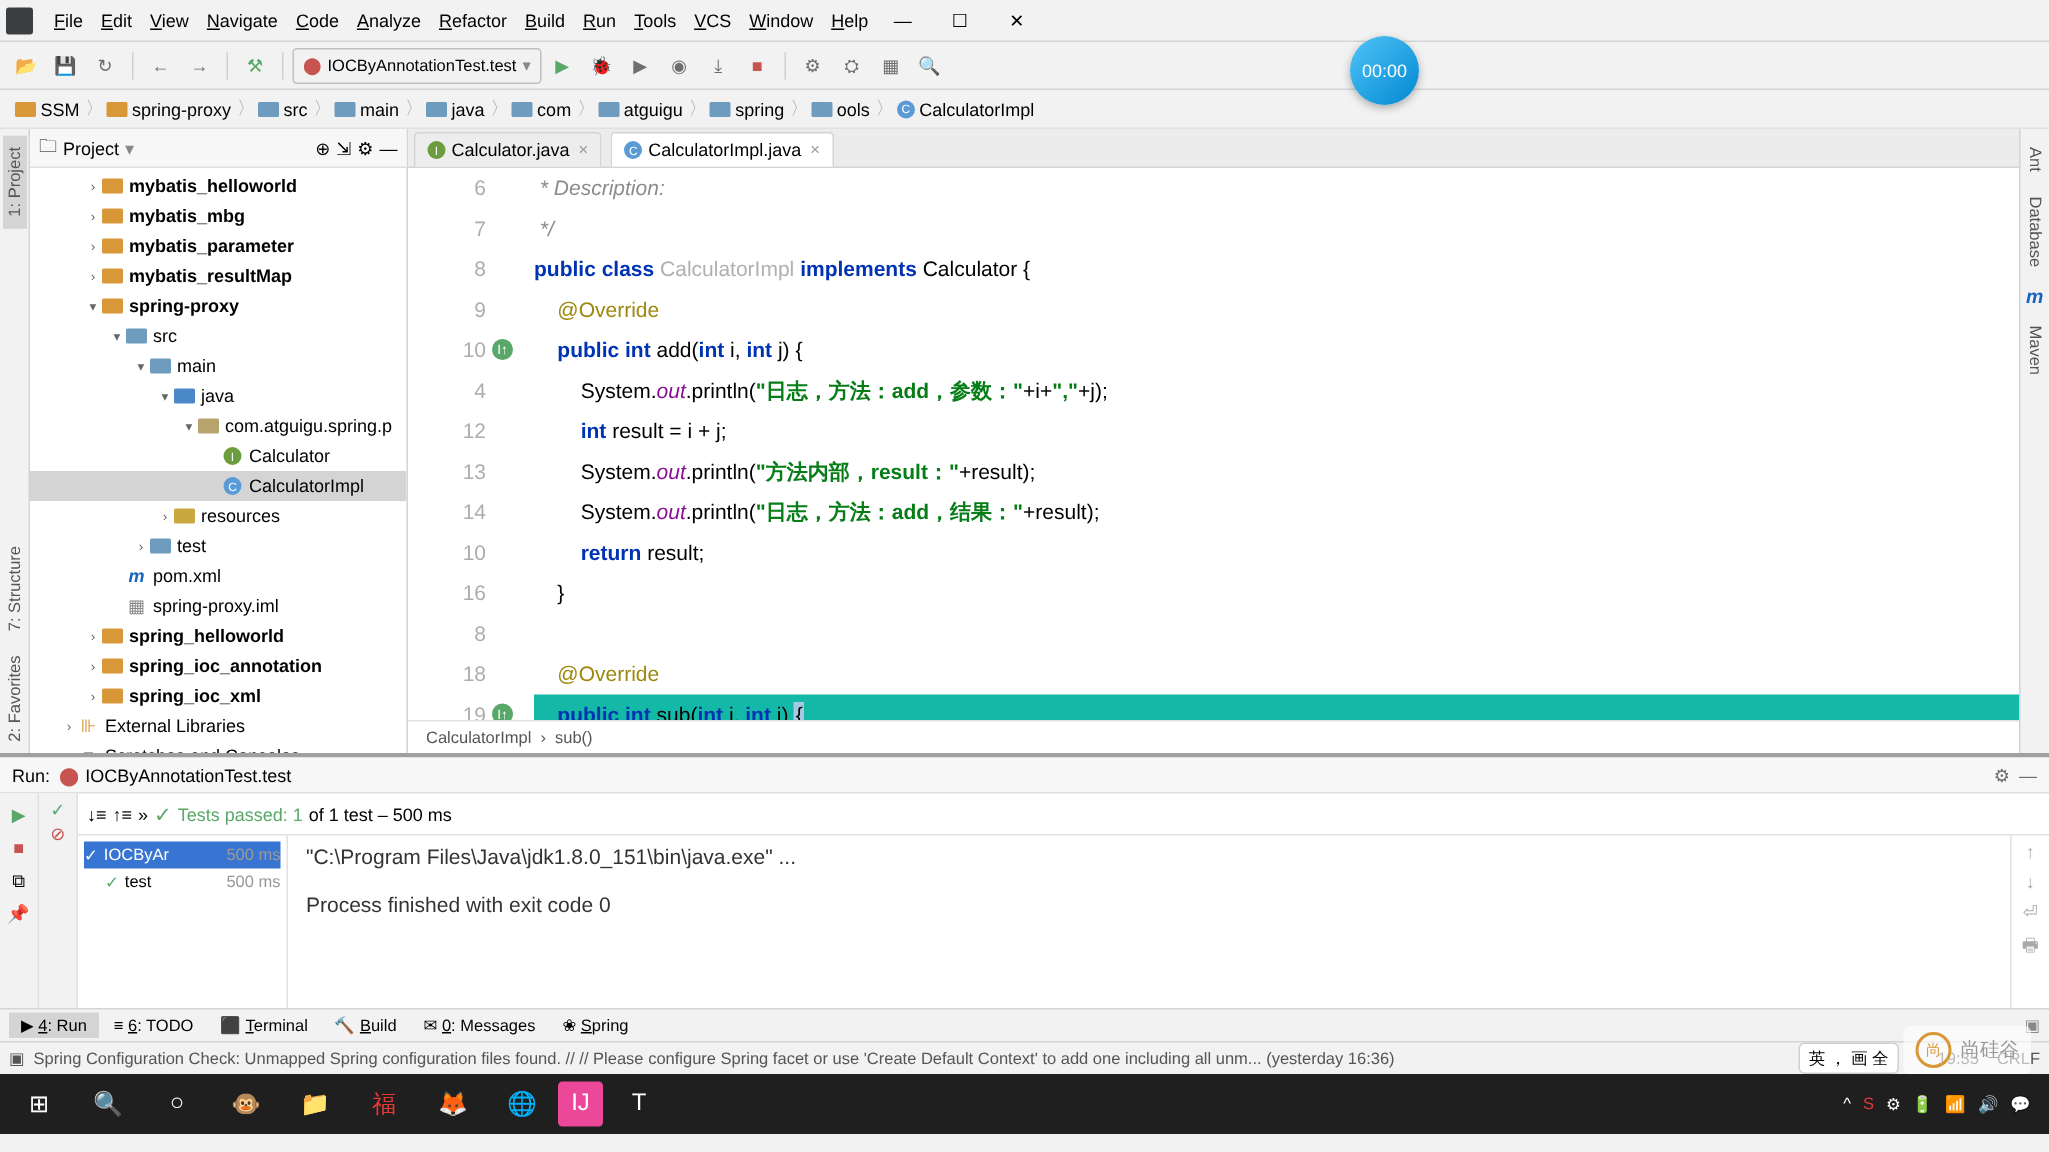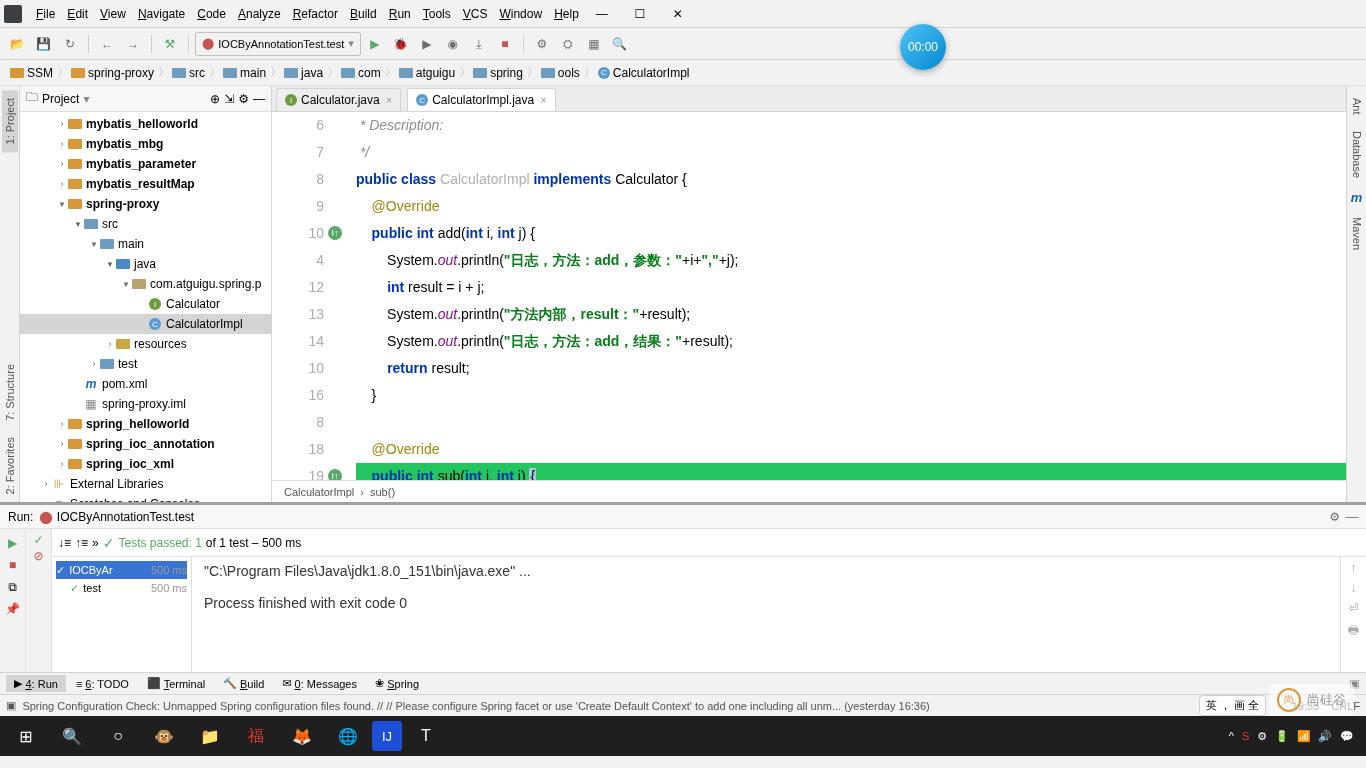--- a/index.html
+++ b/index.html
@@ -52,21 +52,21 @@
 .editor-tabs { height: 26px; display: flex; align-items: flex-end; border-bottom: 1px solid #d4d4d4; background: #ececec; }
 .editor-tab { display: flex; align-items: center; gap: 4px; padding: 4px 8px; border: 1px solid #d4d4d4; border-bottom: none; background: #ededed; font-size: 12px; margin-right: 2px; margin-left: 4px; border-radius: 3px 3px 0 0; }
 .editor-tab.active { background: #fff; }
 .editor-tab .close { color: #999; font-size: 11px; margin-left: 2px; }
 .editor-body { flex: 1; display: flex; font-family: "JetBrains Mono", Consolas, monospace; font-size: 14px; overflow: hidden; }
 .gutter { width: 60px; text-align: right; color: #adadad; padding-right: 8px; background: #fff; user-select: none; position: relative; }
 .gutter-line { height: 27px; line-height: 27px; position: relative; }
 .gutter-mark { position: absolute; right: -18px; width: 14px; height: 14px; border-radius: 50%; display: flex; align-items: center; justify-content: center; font-size: 9px; top: 6px; }
 .code-area { flex: 1; padding-left: 24px; }
 .code-line { height: 27px; line-height: 27px; white-space: pre; }
-.code-line.hl { background: #22c55e; }
+.code-line.hl { background: #14b8a6; }
 .kw { color: #0033b3; font-weight: bold; }
 .anno { color: #9e880d; }
 .str { color: #067d17; font-weight: bold; }
 .type { color: #000; }
 .field { color: #871094; font-style: italic; }
 .comment { color: #8c8c8c; font-style: italic; }
 .method { color: #000; }
 .caret-box { background: #a6c8e0; padding: 0 1px; }
 .breadcrumb-bottom { height: 22px; border-top: 1px solid #e0e0e0; display: flex; align-items: center; padding: 0 12px; font-size: 11px; color: #555; gap: 6px; }
 
@@ -550,21 +550,21 @@
 
 <div class="taskbar">
   <div class="tb-item">⊞</div>
   <div class="tb-item">🔍</div>
   <div class="tb-item">○</div>
   <div class="tb-item">🐵</div>
   <div class="tb-item">📁</div>
   <div class="tb-item" style="color:#e53935">福</div>
   <div class="tb-item">🦊</div>
   <div class="tb-item">🌐</div>
-  <div class="tb-item" style="background:#1d4ed8;border-radius:3px;width:30px;height:30px;font-size:13px">IJ</div>
+  <div class="tb-item" style="background:#ec4899;border-radius:3px;width:30px;height:30px;font-size:16px">IJ</div>
   <div class="tb-item">T</div>
   <div class="tray">
     <span>^</span>
     <span style="color:#e53935">S</span>
     <span>⚙</span>
     <span>🔋</span>
     <span>📶</span>
     <span>🔊</span>
     <span>💬</span>
   </div>

